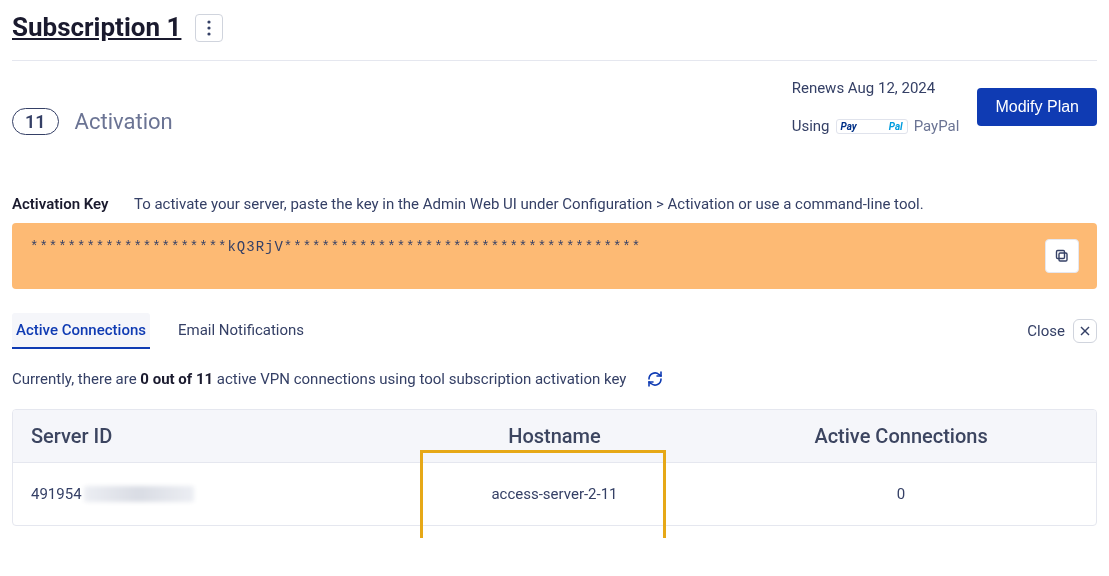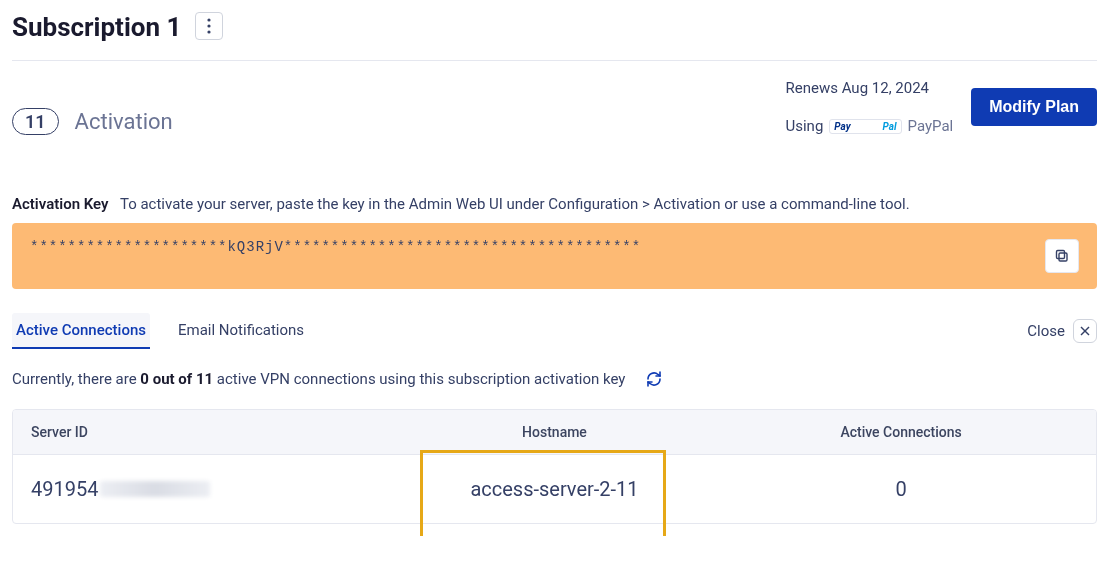--- a/index.html
+++ b/index.html
@@ -6,23 +6,24 @@
   body {
     margin: 0;
     padding: 12px;
     font-family: -apple-system, BlinkMacSystemFont, "Segoe UI", Roboto, Helvetica, Arial, sans-serif;
     background: #fff;
     color: #1a1a2e;
     width: 1109px;
   }
   .header-row {
     display: flex;
-    align-items: flex-start;
+    align-items: flex-end;
     gap: 14px;
     padding-bottom: 18px;
+    text-decoration: underline;
   }
   .page-title {
     font-size: 26px;
     font-weight: 700;
     color: #1a1a2e;
   }
   .kebab-btn {
     width: 28px;
     height: 28px;
     border: 1px solid #d0d4dd;
@@ -91,31 +92,31 @@
   .pp-pay { color: #003087; }
   .pp-pal { color: #009cde; padding-left: 32px; }
   .paypal-text { color: #6b7494; }
   .modify-btn {
     background: #0f3bb3;
     color: #fff;
     border: none;
     border-radius: 4px;
     padding: 10px 18px;
     font-size: 16px;
-    font-weight: 700;
+    font-weight: 400;
     cursor: pointer;
   }
   .activation-row {
     margin-bottom: 10px;
     font-size: 15px;
   }
   .activation-label {
     font-weight: 600;
     color: #1a1a2e;
-    margin-right: 8px;
+    margin-right: 22px;
   }
   .activation-desc {
     color: #354066;
   }
   .key-box {
     background: #fdba74;
     border-radius: 4px;
     padding: 16px 18px;
     display: flex;
     align-items: flex-start;
@@ -207,28 +208,28 @@
   .table {
     width: 100%;
     border: 1px solid #e5e7ef;
     border-radius: 4px;
     border-collapse: separate;
     border-spacing: 0;
     overflow: hidden;
   }
   .table th {
     background: #f5f6fa;
-    font-size: 14px;
+    font-size: 20px;
     font-weight: 500;
     color: #3c4560;
     padding: 14px 18px;
     border-bottom: 1px solid #e5e7ef;
   }
   .table td {
-    font-size: 20px;
+    font-size: 15px;
     color: #354066;
     padding: 22px 18px;
   }
   .col-server { text-align: left; width: 36%; }
   .col-hostname { text-align: center; width: 28%; position: relative; }
   .col-active { text-align: center; width: 36%; }
   .highlight-box {
     position: absolute;
     border: 3px solid #e6a817;
     pointer-events: none;
@@ -314,21 +315,21 @@
         <svg width="10" height="10" viewBox="0 0 10 10" stroke="currentColor" stroke-width="1.4">
             <line x1="1" y1="1" x2="9" y2="9"></line>
             <line x1="9" y1="1" x2="1" y2="9"></line>
           </svg>
       </span>
     </div>
   </div>
 
   <div class="status-line">
     <span>
-      <span>Currently, there are </span><strong>0 out of 11</strong><span> active VPN connections using this subscription activation key</span>
+      <span>Currently, there are </span><strong>0 out of 11</strong><span> active VPN connections using tool subscription activation key</span>
     </span>
     <button class="refresh-btn">
       <svg width="18" height="18" viewBox="0 0 18 18" fill="none" stroke="currentColor" stroke-width="1.6" stroke-linecap="round">
           <path d="M3 9a6 6 0 0 1 10-4.5L15 6"></path>
           <path d="M15 2v4h-4"></path>
           <path d="M15 9a6 6 0 0 1-10 4.5L3 12"></path>
           <path d="M3 16v-4h4"></path>
         </svg>
     </button>
   </div>

